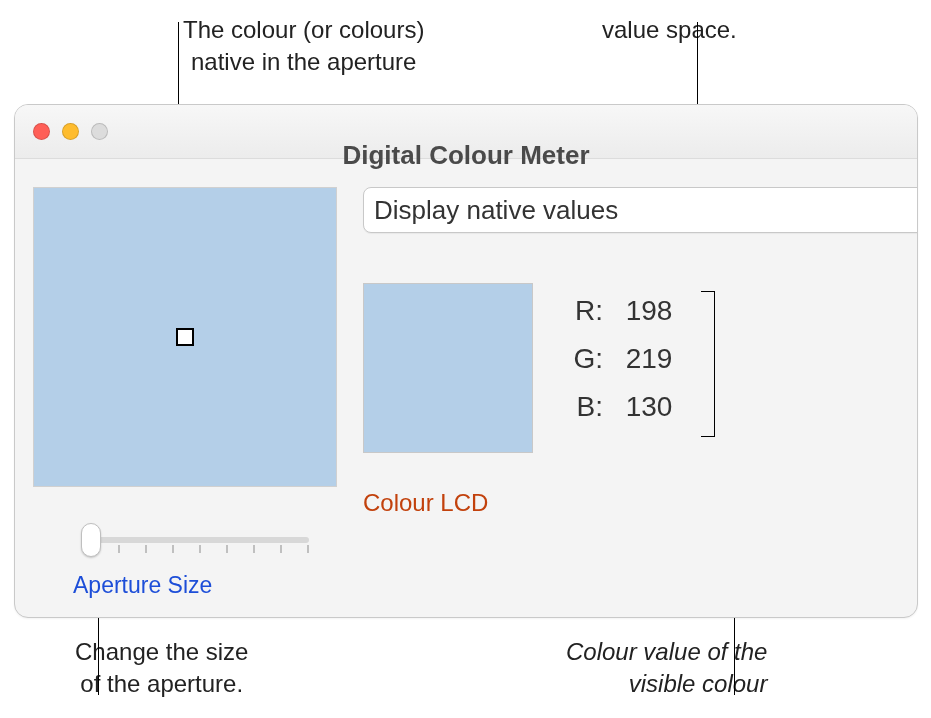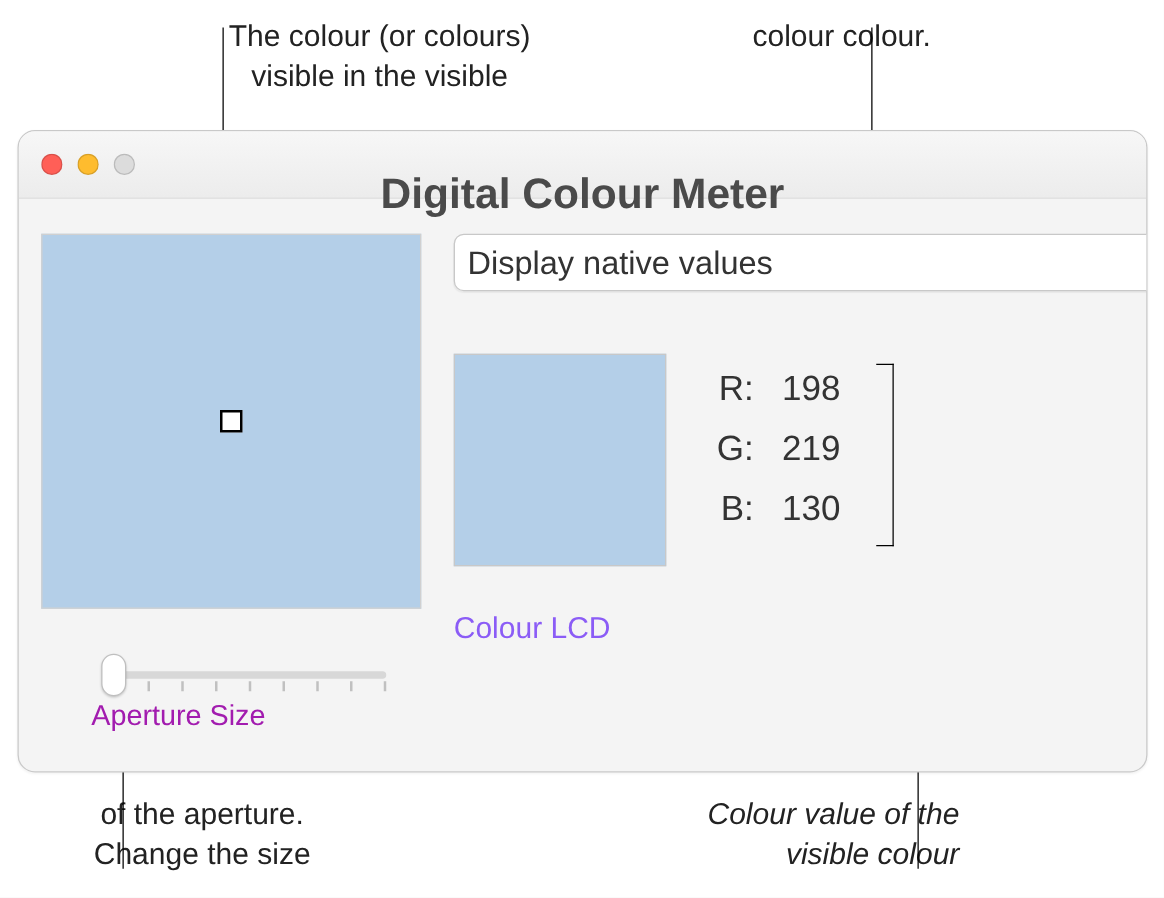--- a/index.html
+++ b/index.html
@@ -73,21 +73,21 @@
     border: 1px solid rgba(0,0,0,0.15);
   }
   .light.red { background: #ff5f57; }
   .light.yellow { background: #febc2e; }
   .light.grey { background: #dcdcdc; }
   .title {
     position: absolute;
     left: 0;
     right: 0;
     text-align: center;
-    font-size: 34px;
+    font-size: 26px;
     font-weight: 600;
     color: #4a4a4a;
     pointer-events: none;
     margin-top: 48px;
   }
 
   .window-body {
     position: relative;
     width: 100%;
     height: calc(100% - 54px);
@@ -152,23 +152,23 @@
     left: 18px;
     top: 4px;
     width: 20px;
     height: 34px;
     background: #ffffff;
     border: 1px solid #bfbfbf;
     border-radius: 10px;
     box-shadow: 0 1px 2px rgba(0,0,0,0.2);
   }
   .slider-label {
-    margin-top: 0;
+    margin-top: 13px;
     font-size: 23px;
-    color: #a21caf;
+    color: #1d4ed8;
     text-align: left;
     padding-left: 10px;
   }
 
   
   .dropdown {
     position: absolute;
     left: 348px;
     top: 28px;
     width: 636px;
@@ -233,36 +233,36 @@
     border-top: 1px solid #000;
     border-bottom: 1px solid #000;
   }
 
   
   .display-label {
     position: absolute;
     left: 348px;
     top: 330px;
     font-size: 24px;
-    color: #8b5cf6;
+    color: #c2410c;
   }
 </style>
 </head>
 <body>
 
 <div class="callout callout-top-left">
   <div>The colour (or colours)</div>
-  <div>visible in the visible</div>
+  <div>native in the aperture</div>
 </div>
 <div class="callout callout-top-right">
-  <div>colour colour.</div>
+  <div>value space.</div>
 </div>
 <div class="callout callout-bottom-left">
+  <div>Change the size</div>
   <div>of the aperture.</div>
-  <div>Change the size</div>
 </div>
 <div class="callout callout-bottom-right">
   <div>Colour value of the</div>
   <div>visible colour</div>
 </div>
 
 <div class="line-v line-tl"></div>
 <div class="line-v line-tr"></div>
 <div class="line-v line-bl"></div>
 <div class="line-v line-br"></div>

